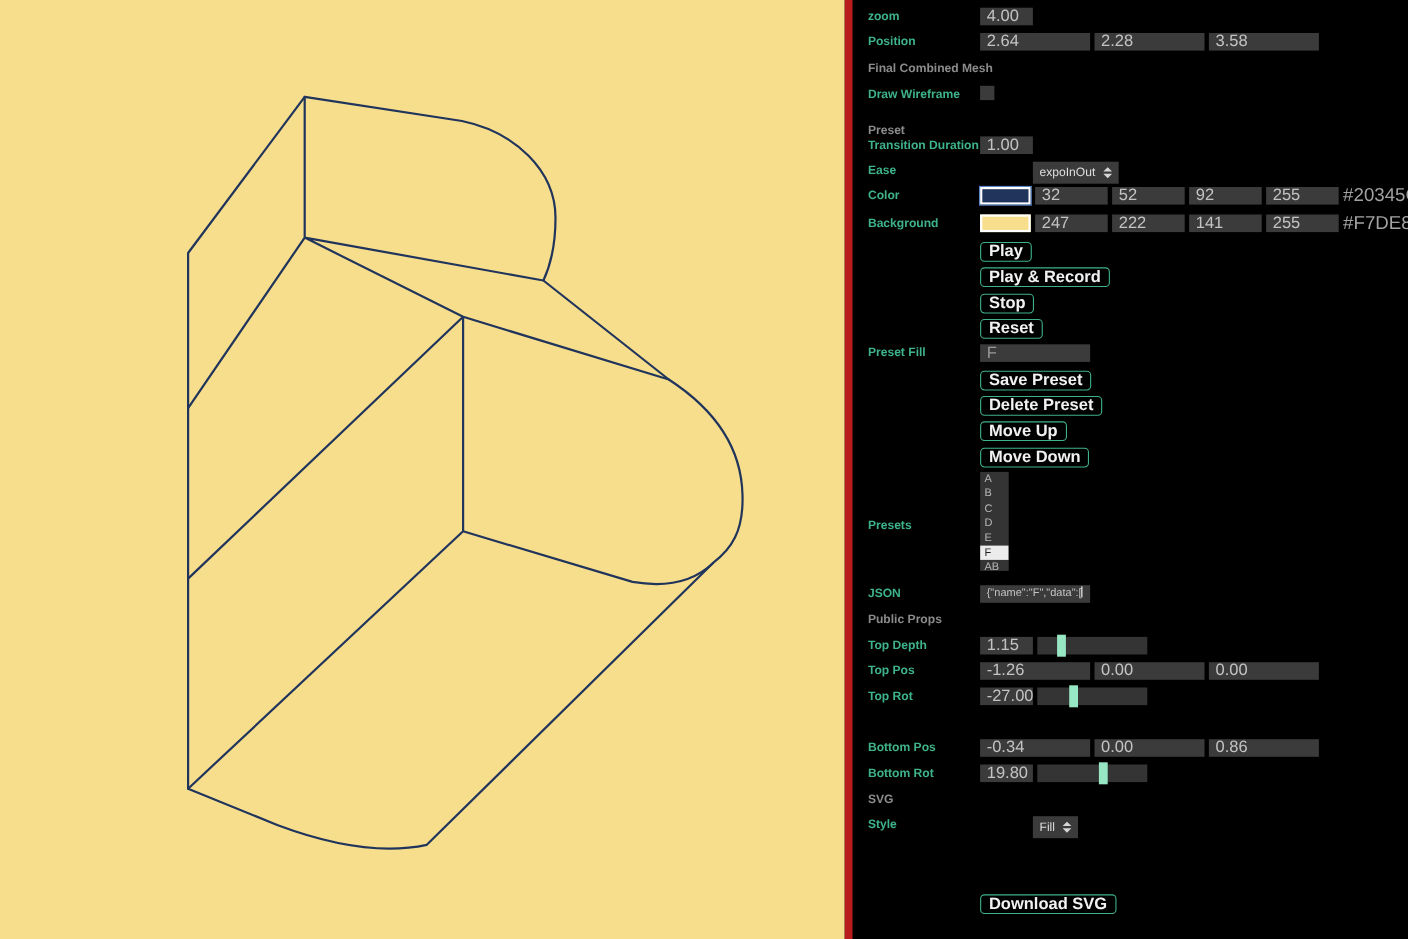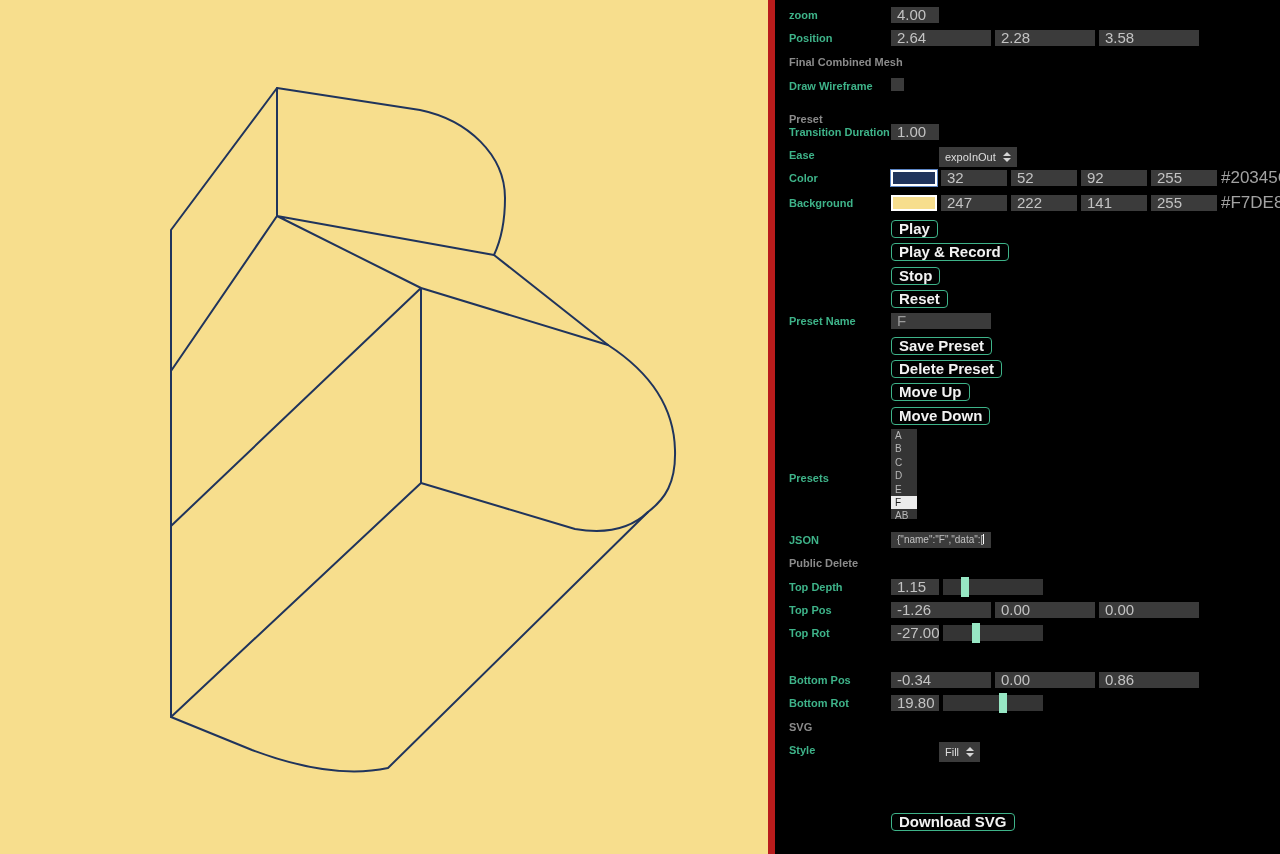--- a/index.html
+++ b/index.html
@@ -137,21 +137,21 @@
         <span class="btn">Stop</span>
       </div>
   </div>
   <div class="row" style="top:290px">
     <div class="ctl">
         <span class="btn">Reset</span>
       </div>
   </div>
 
   <div class="row" style="top:313px">
-    <span class="lbl">Preset Name</span>
+    <span class="lbl">Preset Fill</span>
     <div class="ctl">
         <span class="box w100" style="color:#9a9a9a">F</span>
       </div>
   </div>
 
   <div class="row" style="top:337px">
     <div class="ctl">
         <span class="btn">Save Preset</span>
       </div>
   </div>
@@ -185,21 +185,21 @@
     </div>
 
   <div class="row" style="top:532px">
     <span class="lbl">JSON</span>
     <div class="ctl">
       <span class="box w100" style="font-size:10px"><span>{"name":"F","data":[</span><span class="cursor"></span></span>
     </div>
   </div>
 
   <div class="row hdr" style="top:555px">
-    <span class="lbl">Public Delete</span>
+    <span class="lbl">Public Props</span>
   </div>
 
   <div class="row" style="top:579px">
     <span class="lbl">Top Depth</span>
     <div class="ctl">
       <span class="box w48">1.15</span>
       <span class="track">
           <span class="thumb" style="left: calc(22% - 4px);"></span>
         </span>
     </div>

